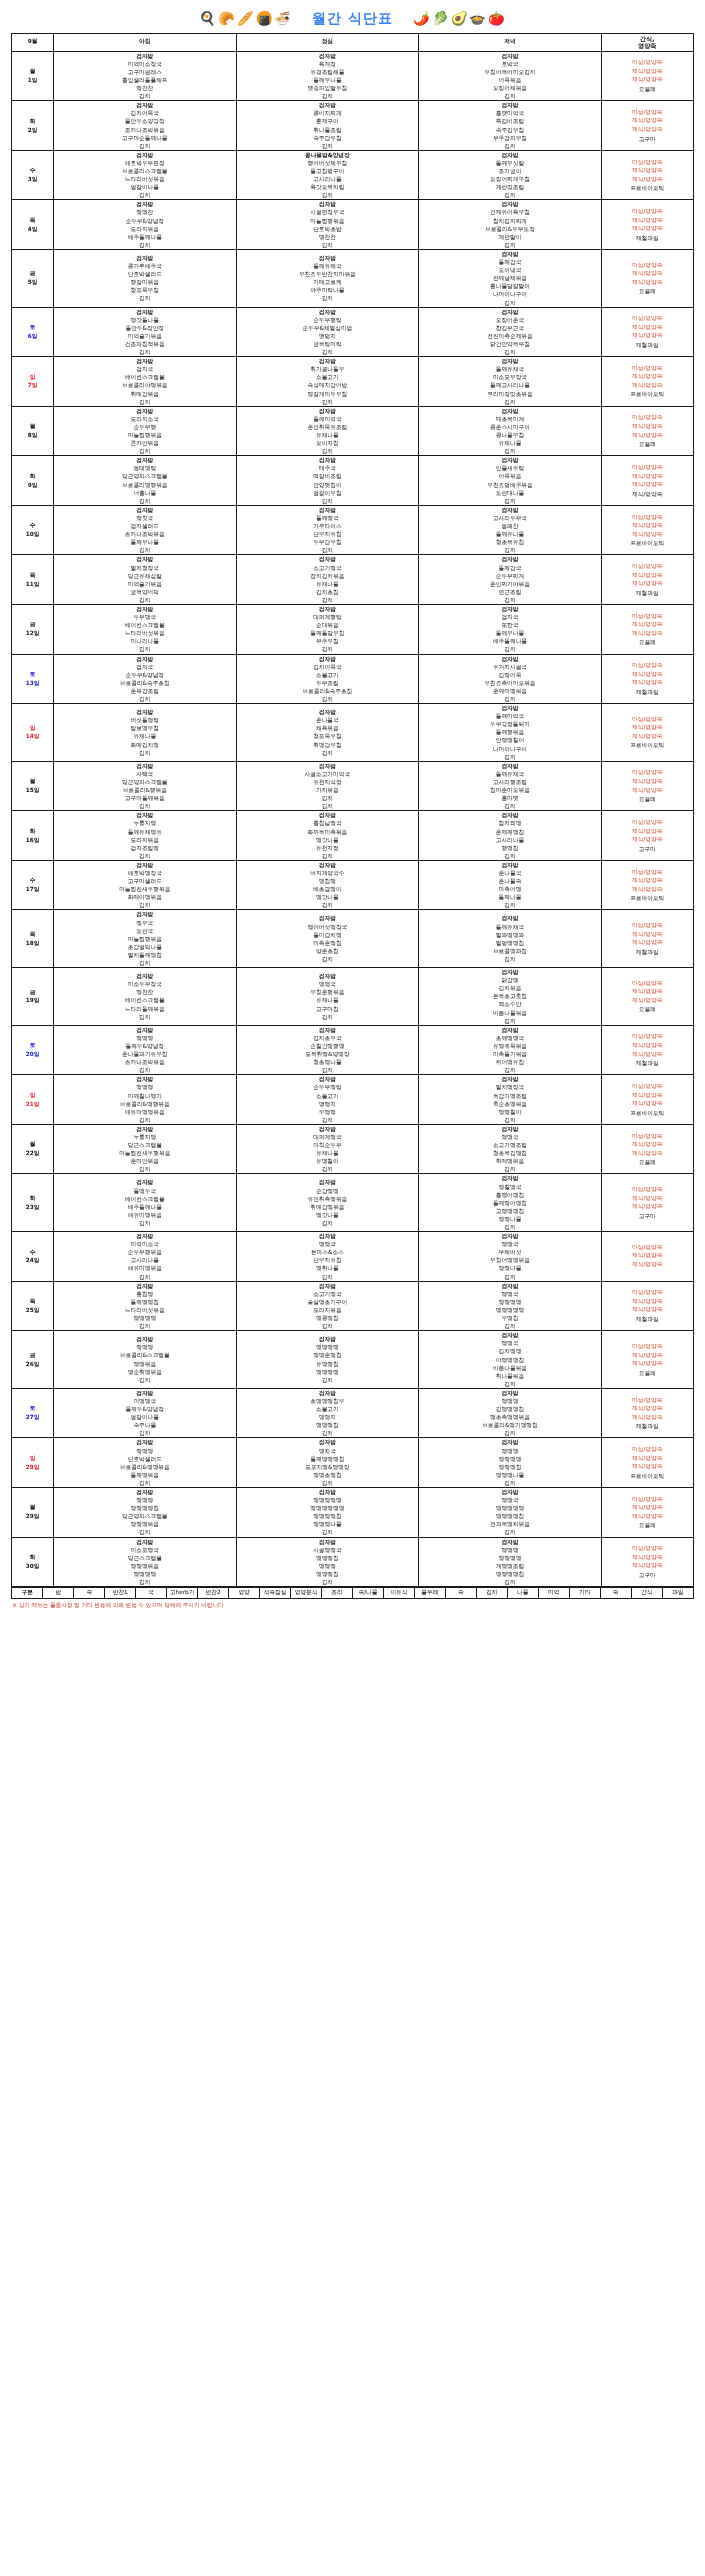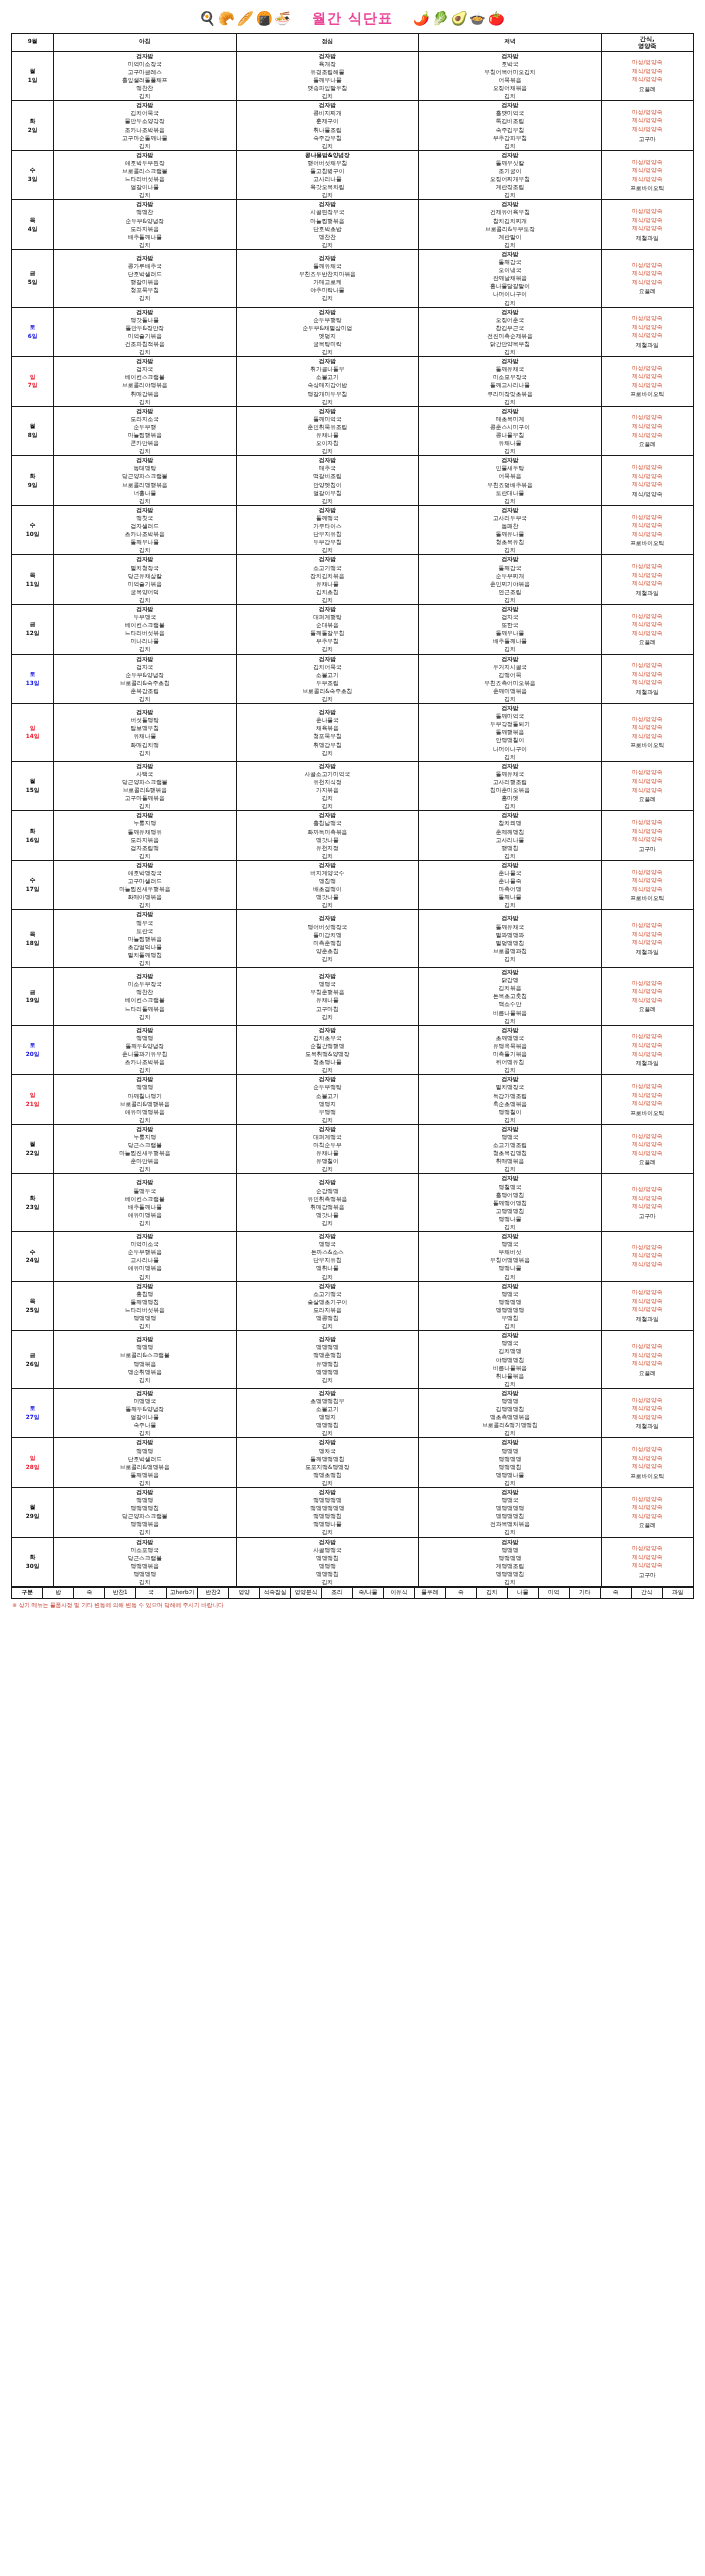--- a/index.html
+++ b/index.html
@@ -30,21 +30,21 @@
     display: flex;
     align-items: center;
     gap: 2.1px;
     font-size: 13.4px;
     line-height: 1;
   }
   .header .title {
     font-size: 14px;
     font-weight: bold;
     letter-spacing: 1px;
-    color: #ec4899;
+    color: #3b82f6;
     padding: 0 13.4px;
     white-space: nowrap;
   }
 
   
   table.menu {
     width: 100%;
     border-collapse: collapse;
     table-layout: fixed;
   }

